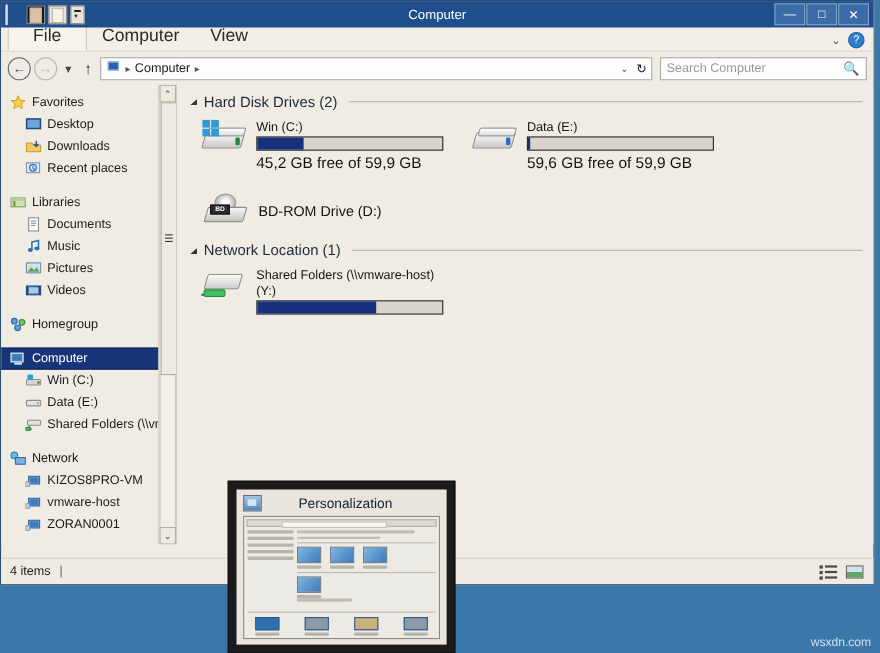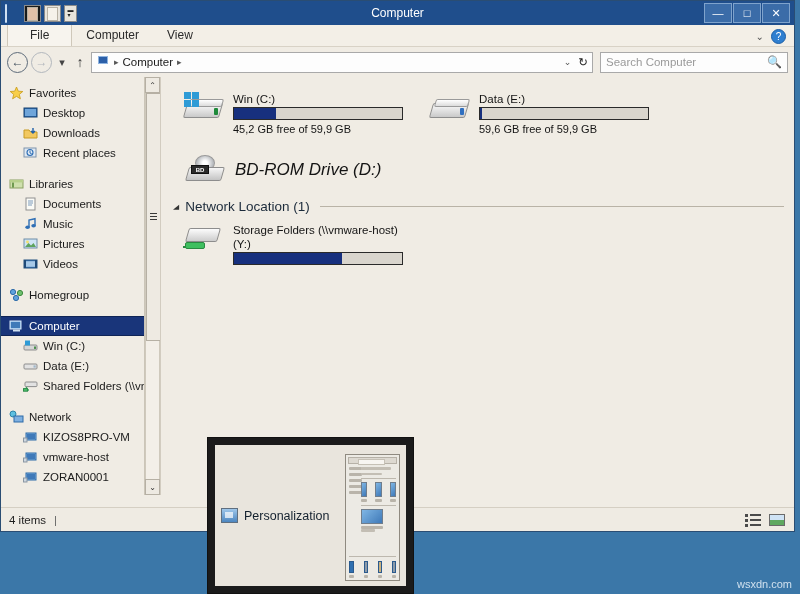--- a/index.html
+++ b/index.html
@@ -67,21 +67,21 @@
   .wc.close { margin-right: 4px; }
 
   
   .ribbon-tabs {
     height: 22px; background: #f3efe7;
     display: flex; align-items: flex-end;
     border-bottom: 1px solid #d8d2c6;
     flex: 0 0 22px;
   }
   .rtab {
-    padding: 3px 14px 4px 14px; font-size: 12px; color: #2a2a2a;
+    padding: 3px 14px 4px 14px; font-size: 16px; color: #2a2a2a;
   }
   .rtab.file {
     background: #f7f4ee; border: 1px solid #cfc8ba; border-bottom: none;
     margin-left: 6px; padding: 3px 22px 4px 22px;
   }
   .ribbon-right {
     margin-left: auto; display: flex; align-items: center;
     gap: 7px; padding-right: 8px; padding-bottom: 2px;
   }
   .chev-down { font-size: 10px; color: #555; }
@@ -194,23 +194,23 @@
   .drive {
     display: flex; gap: 8px; align-items: flex-start;
   }
   .drive-info { padding-top: 2px; }
   .drive-name { font-size: 11.5px; color: #141414; margin-bottom: 2px; white-space: nowrap; }
   .bar {
     width: 170px; height: 13px; background: #d9d5cd;
     border: 1px solid #2a2a2a;
   }
   .bar .fill { height: 100%; background: #17307e; }
-  .drive-free { font-size: 11px; color: #141414; margin-top: 3px; white-space: nowrap; }
+  .drive-free { font-size: 14px; color: #141414; margin-top: 3px; white-space: nowrap; }
   .simple-row { display: flex; gap: 8px; align-items: center; padding: 8px 0 12px 12px; }
-  .simple-label { font-size: 17px; color: #141414; font-style: italic; }
+  .simple-label { font-size: 13px; color: #141414; }
 
   
   .hdd {
     width: 42px; height: 34px; position: relative; flex: 0 0 42px;
   }
   .hdd .body {
     position: absolute; left: 2px; top: 12px; width: 36px; height: 15px;
     background: linear-gradient(#fbfbfb, #c9c9c9);
     border: 1px solid #8d8d8d; border-radius: 2px;
     transform: skewX(-16deg);
@@ -296,21 +296,21 @@
 
   
   #personalization-popup {
     position: absolute; left: 207px; top: 437px;
     width: 207px; height: 157px;
     background: #1b1b1b; border: 1px solid #111;
     padding: 7px;
   }
   .popup-inner {
     width: 100%; height: 100%; background: #e9e5dd;
-    display: flex; flex-direction: row; padding: 5px 6px;
+    display: flex; flex-direction: column; padding: 5px 6px;
   }
   .popup-head { display: flex; align-items: center; gap: 6px; }
   .popup-ico {
     width: 17px; height: 15px; position: relative;
     background: linear-gradient(#9fc7ea, #4c86c0);
     border: 1px solid #5f6f80;
   }
   .popup-ico:after {
     content: ''; position: absolute; left: 3px; top: 3px;
     width: 8px; height: 6px; background: #fff; opacity: .7;
@@ -612,20 +612,25 @@
                 <div></div>
               </span>
           </div>
         </div>
         <div class="sb-arrow">⌄</div>
       </div>
     </div>
 
     <div class="content">
 
+      <div class="group-head">
+        <span class="tri">◢</span>
+        <span>Hard Disk Drives (2)</span>
+        <span class="rule"></span>
+      </div>
       <div class="drive-row">
         <div class="drive">
           <span class="hdd">
             <span class="body"></span>
               <span class="top"></span>
               <span class="led"></span>
             <span class="hdd-badge">
                 <span class="winlogo">
                   <span></span>
                   <span></span>
@@ -673,21 +678,21 @@
         <span class="rule"></span>
       </div>
       <div class="drive-row">
         <div class="drive">
           <span class="netdrv">
             <span class="body"></span>
               <span class="wire"></span>
               <span class="plug"></span>
           </span>
           <div class="drive-info">
-            <div class="drive-name">Storage Folders (\\vmware-host)</div>
+            <div class="drive-name">Shared Folders (\\vmware-host)</div>
             <div class="drive-name">(Y:)</div>
             <div class="bar">
               <div class="fill" id="bar-y" style="width: 64%; background: rgb(23, 48, 126);"></div>
             </div>
           </div>
         </div>
       </div>
     </div>
   </div>
 

